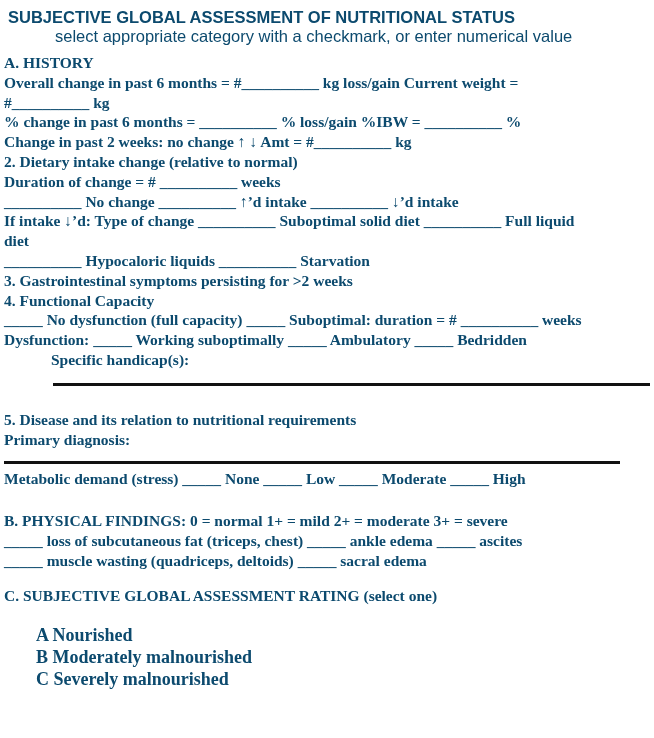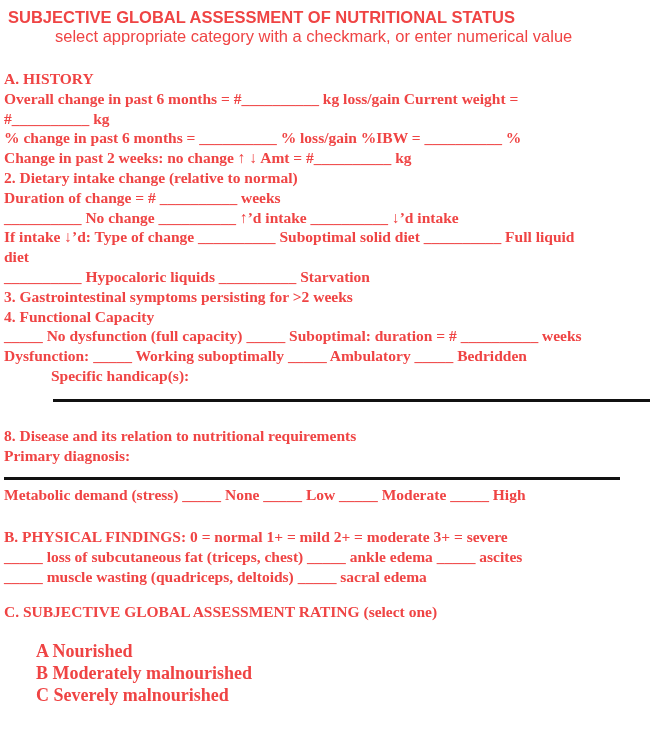--- a/index.html
+++ b/index.html
@@ -1,19 +1,19 @@
 <!DOCTYPE html>
 <html><head>
 <meta charset="utf-8">
 <style>
   html,body{margin:0;padding:0;background:#fff;}
   .page{
     position:relative;
     width:654px;height:738px;
-    background:#fff;color:#ef4444;
+    background:#fff;color:#0c4a6e;
     overflow:hidden;
     font-family:"Liberation Serif", serif;
   }
   .doc-title{
     margin:8px 0 0 8px;
     font-family:"Liberation Sans", sans-serif;
     font-weight:bold;
     font-size:16.5px;line-height:19px;
     white-space:nowrap;
   }
@@ -25,21 +25,21 @@
   }
   .body{
     padding:0 4px 0 4px;
   }
   .ln{
     font-family:"Liberation Serif", serif;
     font-weight:bold;
     font-size:15.5px;line-height:19.8px;
     white-space:nowrap;
   }
-  .section-gap{margin-top:23px;}
+  .section-gap{margin-top:7px;}
   .indent{padding-left:47px;}
   .fill-rule{
     height:3px;background:#111;border:0;
   }
   .rule-handicap{
     margin:13px 0 0 49px;
   }
   .rule-diagnosis{
     margin:12px 30px 0 0;
   }
@@ -81,21 +81,21 @@
 
     <div class="ln">3. Gastrointestinal symptoms persisting for &gt;2 weeks</div>
 
     <div class="ln">4. Functional Capacity</div>
     <div class="ln">_____ No dysfunction (full capacity) _____ Suboptimal: duration = # __________ weeks</div>
     <div class="ln">Dysfunction: _____ Working suboptimally _____ Ambulatory _____ Bedridden</div>
     <div class="ln indent">Specific handicap(s):</div>
 
     <div class="fill-rule rule-handicap"></div>
 
-    <div class="ln mt24">8. Disease and its relation to nutritional requirements</div>
+    <div class="ln mt24">5. Disease and its relation to nutritional requirements</div>
     <div class="ln">Primary diagnosis:</div>
 
     <div class="fill-rule rule-diagnosis"></div>
 
     <div class="ln mt5">Metabolic demand (stress) _____ None _____ Low _____ Moderate _____ High</div>
 
     <div class="ln mt22">B. PHYSICAL FINDINGS: 0 = normal 1+ = mild 2+ = moderate 3+ = severe</div>
     <div class="ln">_____ loss of subcutaneous fat (triceps, chest) _____ ankle edema _____ ascites</div>
     <div class="ln">_____ muscle wasting (quadriceps, deltoids) _____ sacral edema</div>
 

